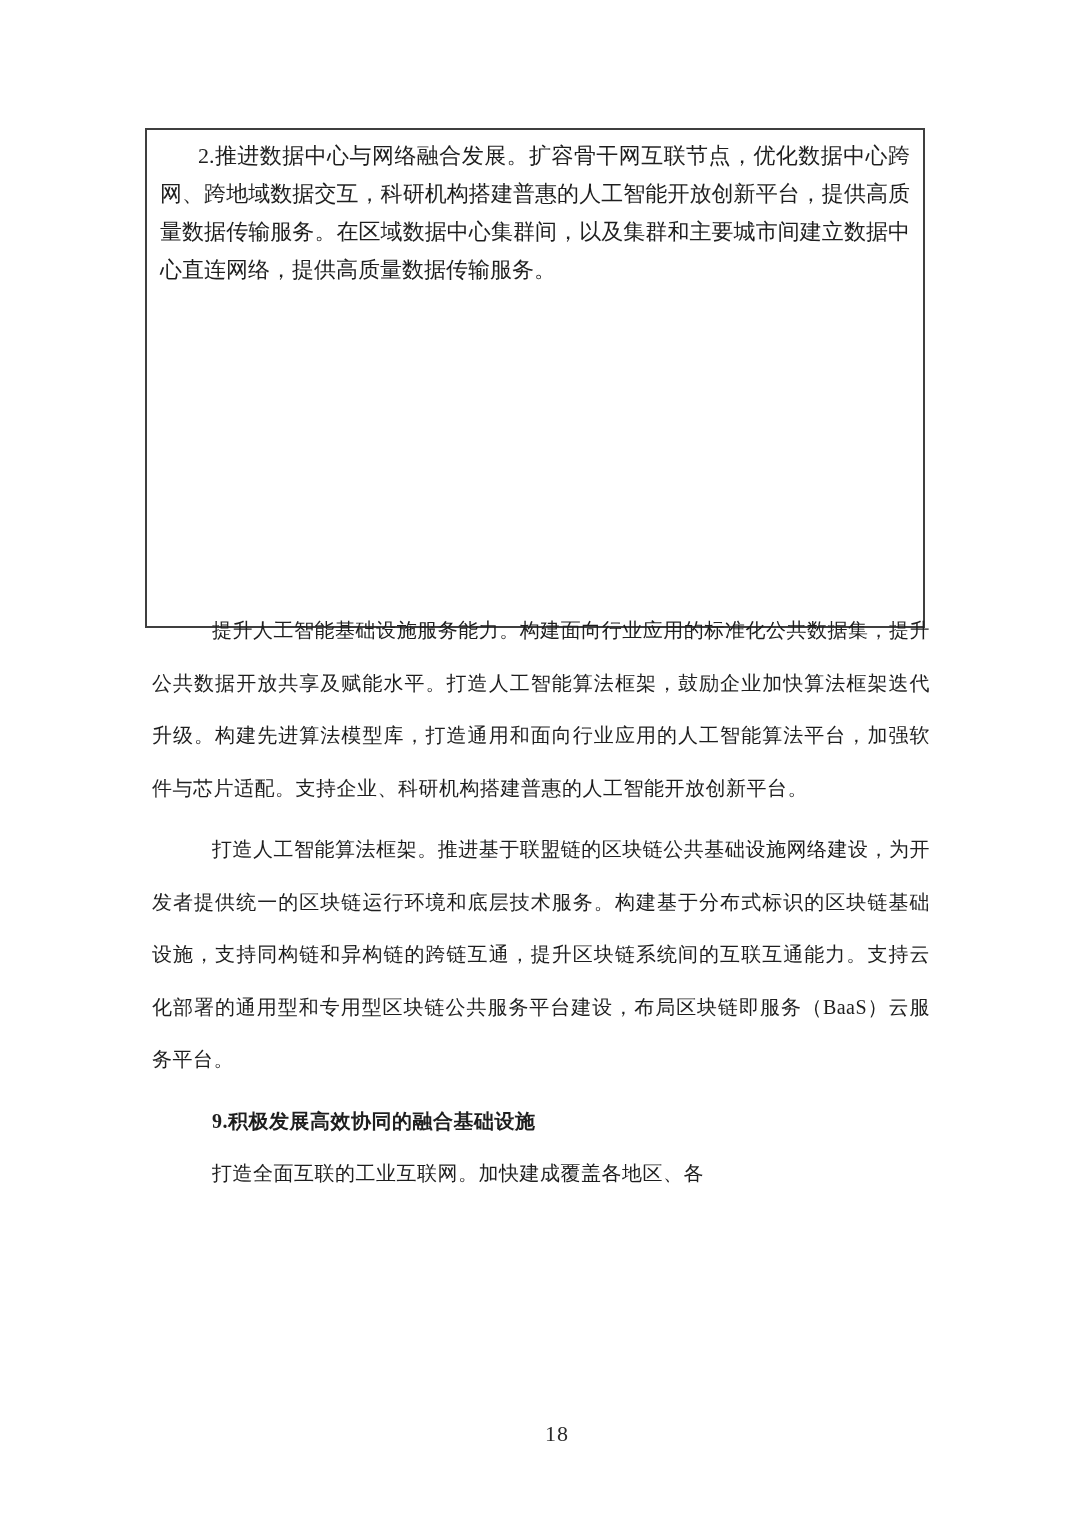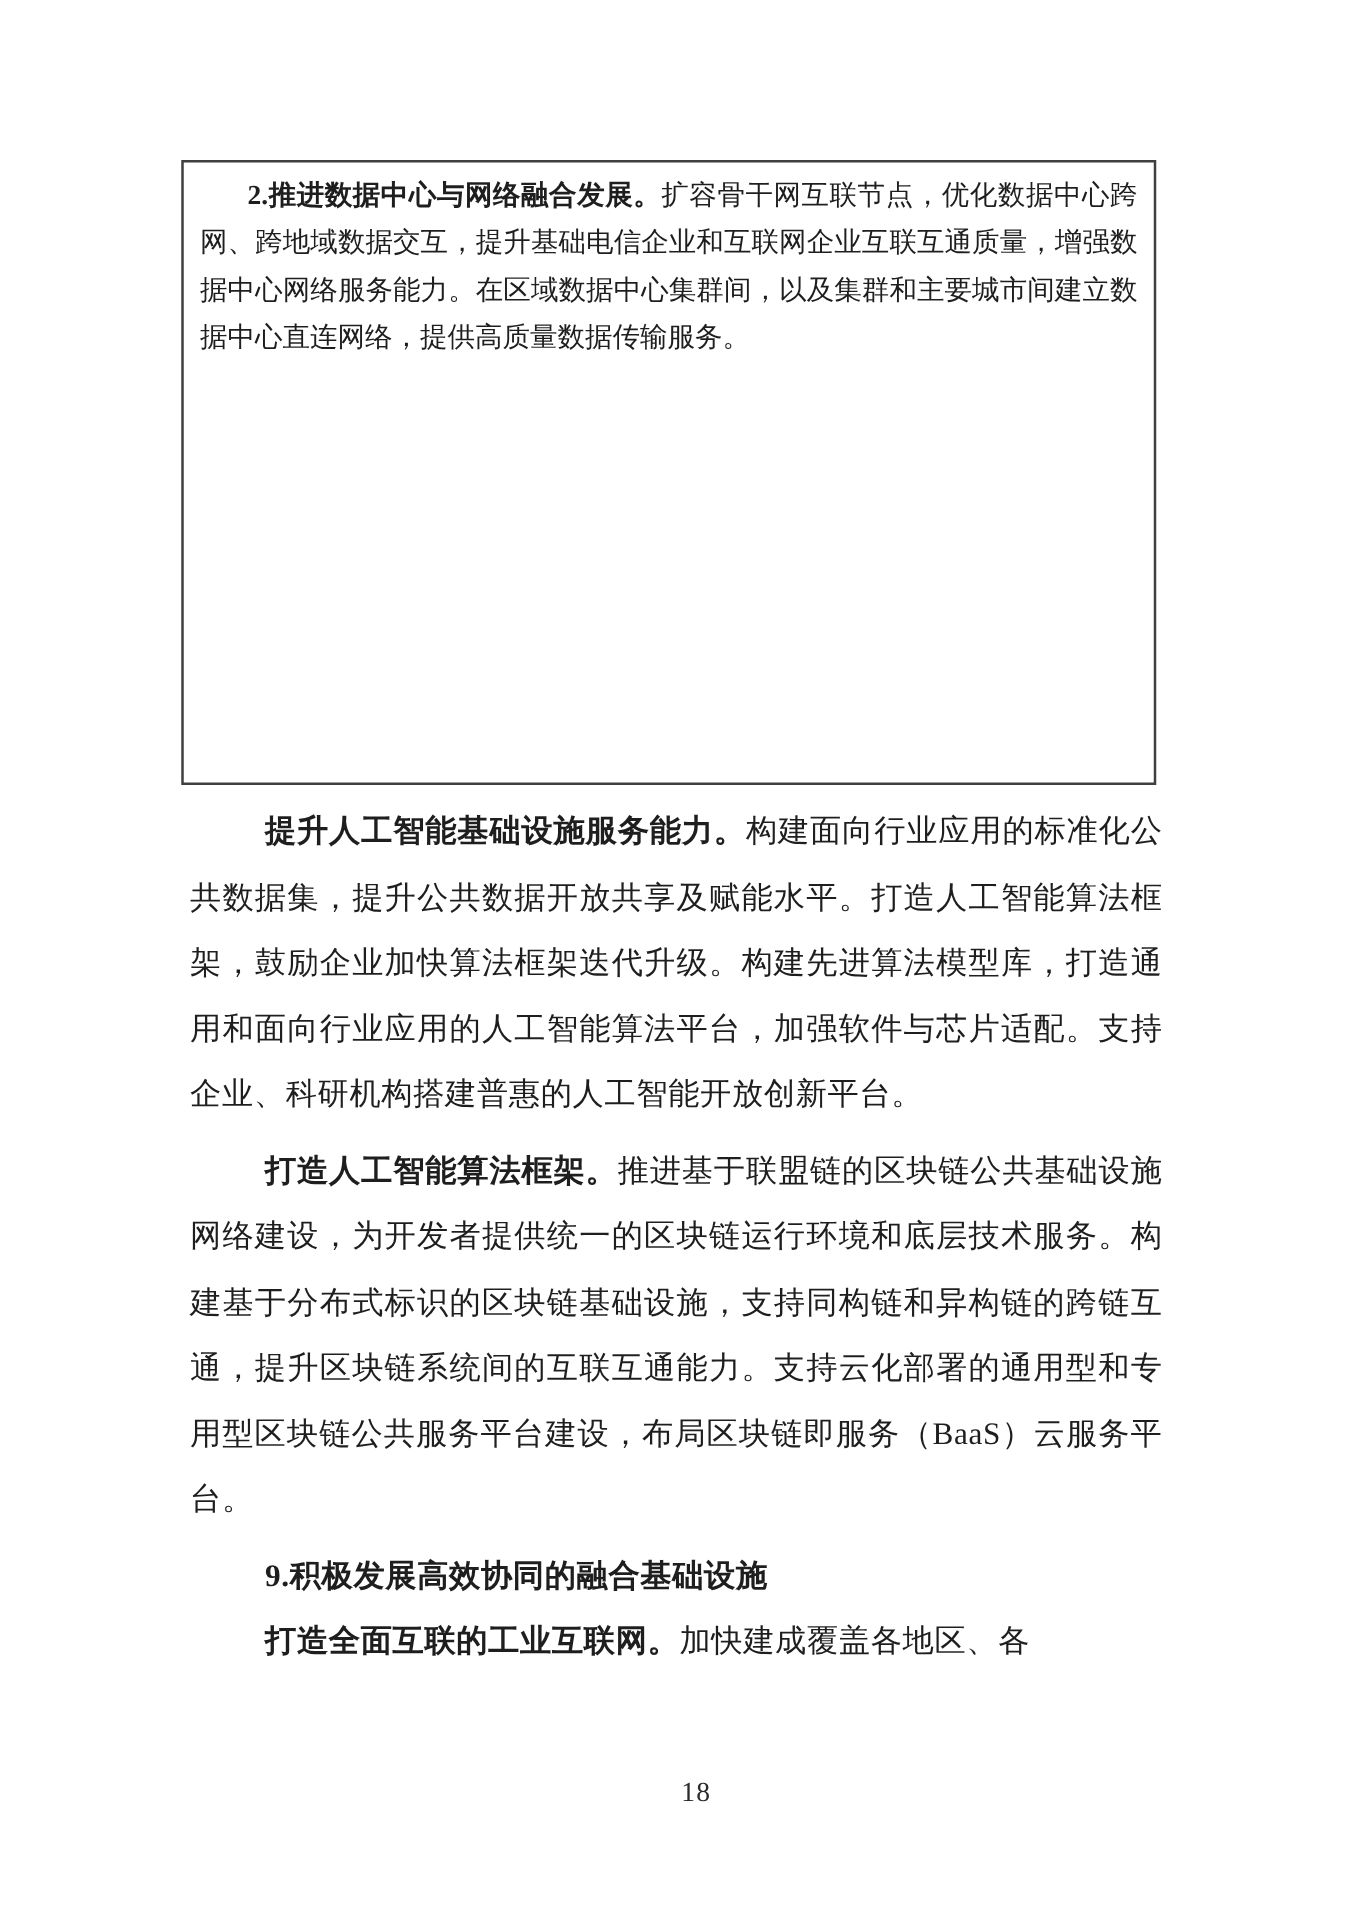--- a/index.html
+++ b/index.html
@@ -29,30 +29,30 @@
     font-size: 22px;
     line-height: 38px;
     text-align: justify;
     overflow: hidden;
   }
   .box-para {
     margin: 0;
     text-indent: 38px;
   }
   .lead {
-    font-weight: bold;
+    font-weight: normal;
     margin-top: 38px;
   }
   
   .body-text {
     position: absolute;
     left: 152px;
-    top: 640px;
+    top: 604px;
     width: 778px;
-    font-size: 25px;
+    font-size: 20px;
     line-height: 52.5px;
     text-align: justify;
     letter-spacing: 0.5px;
   }
   .body-para {
     margin: 0 0 9px 0;
     text-indent: 60px;
   }
   .section-heading {
     margin: 0;
@@ -69,21 +69,21 @@
     letter-spacing: 1px;
     color: #2a2a2a;
   }
 </style>
 </head>
 <body>
 
 <div class="page">
 
   <div class="measures-box">
-    <p class="box-para"><span class="lead">2.推进数据中心与网络融合发展。</span><span>扩容骨干网互联节点，优化数据中心跨网、跨地域数据交互，提升基础电信企业和互联网企业互联互通质量，增强数据中心网络服务能力。在区域数据中心集群间，以及集群和主要城市间建立数据中心直连网络，提供高质量数据传输服务。</span></p>
+    <p class="box-para"><span class="lead">2.推进数据中心与网络融合发展。</span><span>扩容骨干网互联节点，优化数据中心跨网、跨地域数据交互，科研机构搭建普惠的人工智能开放创新平台，提供高质量数据传输服务。在区域数据中心集群间，以及集群和主要城市间建立数据中心直连网络，提供高质量数据传输服务。</span></p>
   </div>
 
   <div class="body-text">
     <p class="body-para"><span class="lead">提升人工智能基础设施服务能力。</span><span>构建面向行业应用的标准化公共数据集，提升公共数据开放共享及赋能水平。打造人工智能算法框架，鼓励企业加快算法框架迭代升级。构建先进算法模型库，打造通用和面向行业应用的人工智能算法平台，加强软件与芯片适配。支持企业、科研机构搭建普惠的人工智能开放创新平台。</span></p>
     <p class="body-para"><span class="lead">打造人工智能算法框架。</span><span>推进基于联盟链的区块链公共基础设施网络建设，为开发者提供统一的区块链运行环境和底层技术服务。构建基于分布式标识的区块链基础设施，支持同构链和异构链的跨链互通，提升区块链系统间的互联互通能力。支持云化部署的通用型和专用型区块链公共服务平台建设，布局区块链即服务（BaaS）云服务平台。</span></p>
     <p class="section-heading">9.积极发展高效协同的融合基础设施</p>
     <p class="body-para"><span class="lead">打造全面互联的工业互联网。</span><span>加快建成覆盖各地区、各</span></p>
   </div>
 
   <div class="page-number">18</div>

